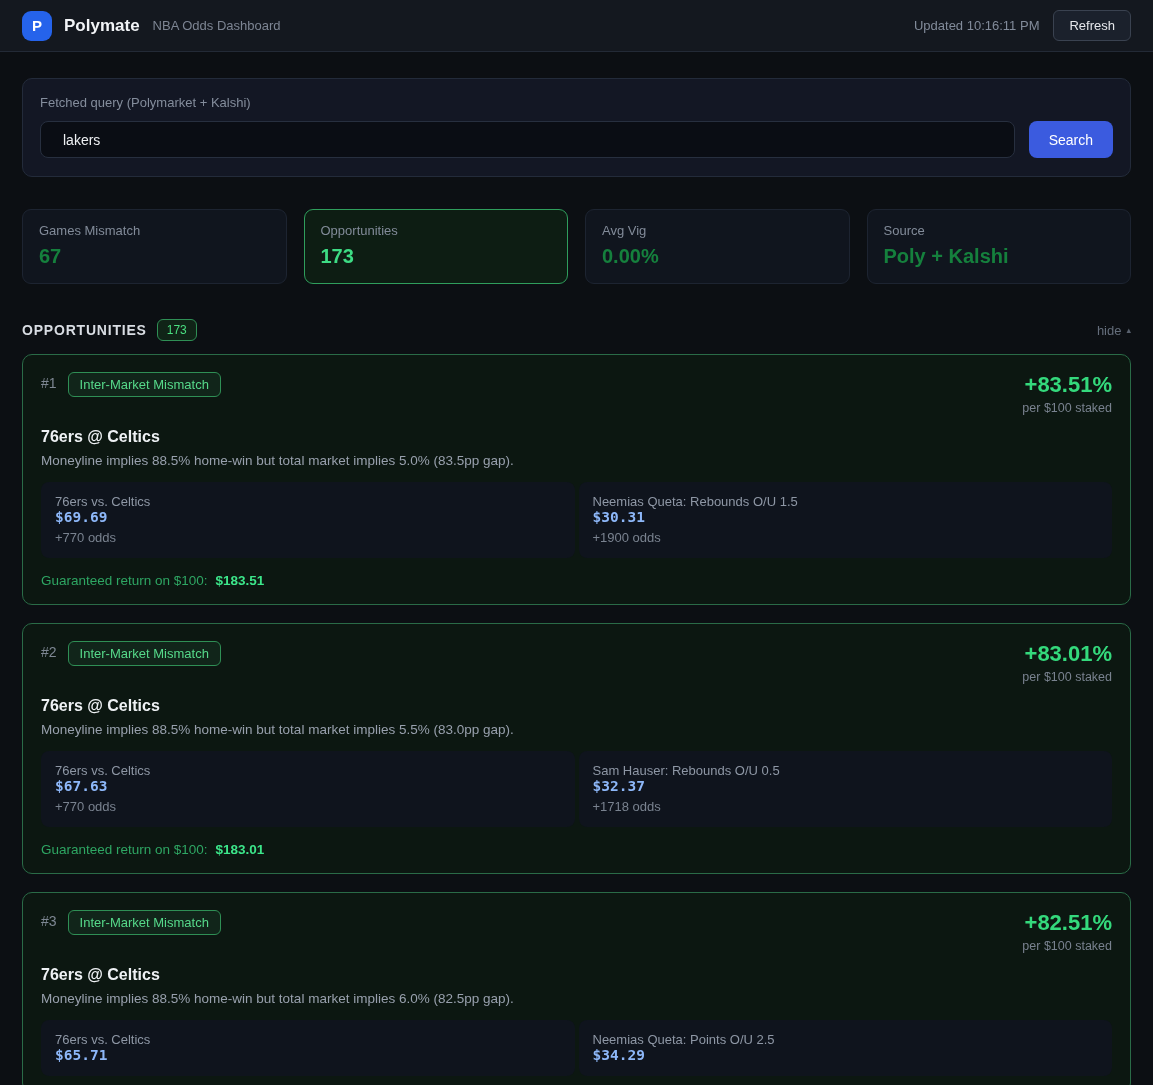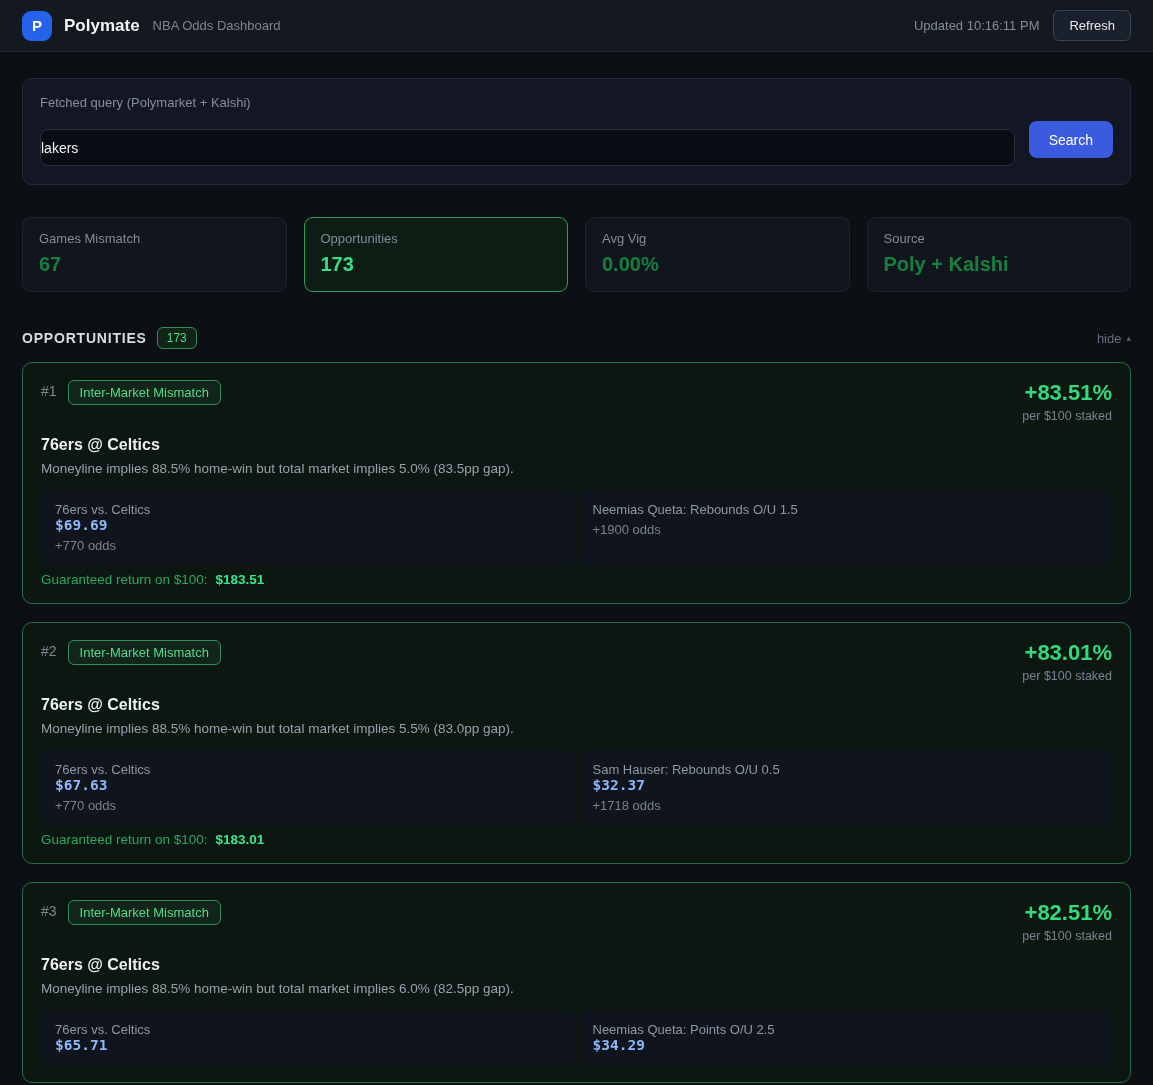--- a/index.html
+++ b/index.html
@@ -50,26 +50,25 @@
     padding: 16px 17px 18px;
   }
   .search-label { font-size: 13px; color: #848d9c; margin-bottom: 11px; }
   .search-row { display: flex; gap: 14px; }
   .search-input {
     flex: 1;
     background: #0a0d14;
     border: 1px solid #272f3f;
     border-radius: 8px;
     height: 37px;
-    padding: 0 0;
+    padding: 0 22px;
     color: #eef0f3;
     font-size: 14px;
     font-family: inherit;
     outline: none;
-    margin-top: 8px;
   }
   .search-btn {
     background: #3b5bdf;
     border: none;
     color: #fff;
     font-size: 14px;
     font-family: inherit;
     padding: 0 20px;
     height: 37px;
     border-radius: 8px;
@@ -160,21 +159,21 @@
   }
   .leg-market { font-size: 13px; color: #8e97a5; }
   .leg-price {
     font-family: "DejaVu Sans Mono", "Liberation Mono", monospace;
     font-size: 14.5px;
     font-weight: bold;
     color: #8db7f8;
     margin-top: 0;
   }
   .leg-odds { font-size: 13px; color: #79828f; margin-top: 5px; }
-  .guaranteed { margin-top: 6px; font-size: 13.5px; }
+  .guaranteed { margin-top: 15px; font-size: 13.5px; }
   .g-label { color: #2ea663; }
   .g-value { color: #3ce68a; font-weight: bold; margin-left: 4px; }
 </style>
 </head>
 <body>
 
 <div class="header">
   <div class="logo">
     <span>P</span>
   </div>
@@ -236,20 +235,21 @@
     <div class="opp-title">76ers @ Celtics</div>
     <div class="opp-desc">Moneyline implies 88.5% home-win but total market implies 5.0% (83.5pp gap).</div>
     <div class="legs">
       <div class="leg">
         <div class="leg-market">76ers vs. Celtics</div>
         <div class="leg-price">$69.69</div>
         <div class="leg-odds">+770 odds</div>
       </div>
       <div class="leg">
         <div class="leg-market">Neemias Queta: Rebounds O/U 1.5</div>
+        <div class="leg-price">$30.31</div>
         <div class="leg-odds">+1900 odds</div>
       </div>
     </div>
     <div class="guaranteed">
       <span class="g-label">Guaranteed return on $100:</span>
       <span class="g-value">$183.51</span>
     </div>
   </div>
 
   <div class="opp-card">

